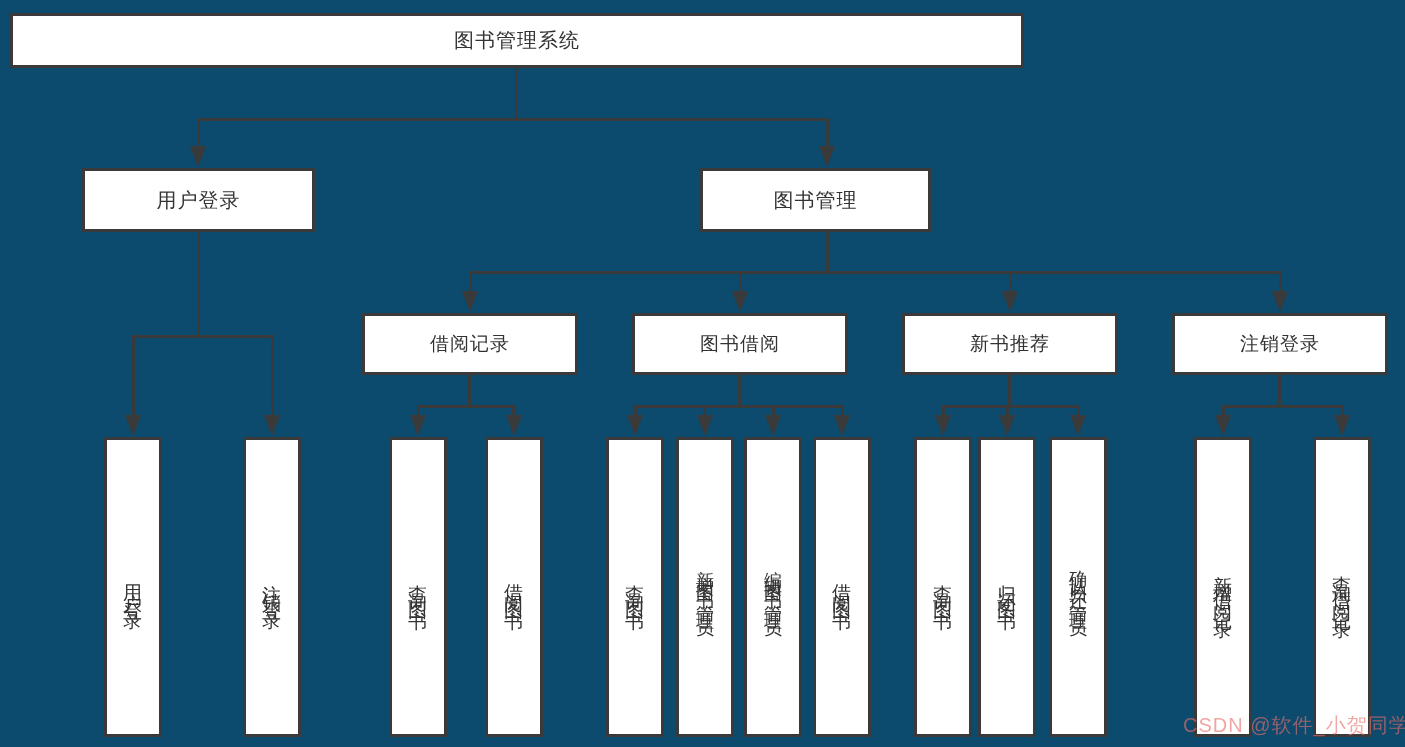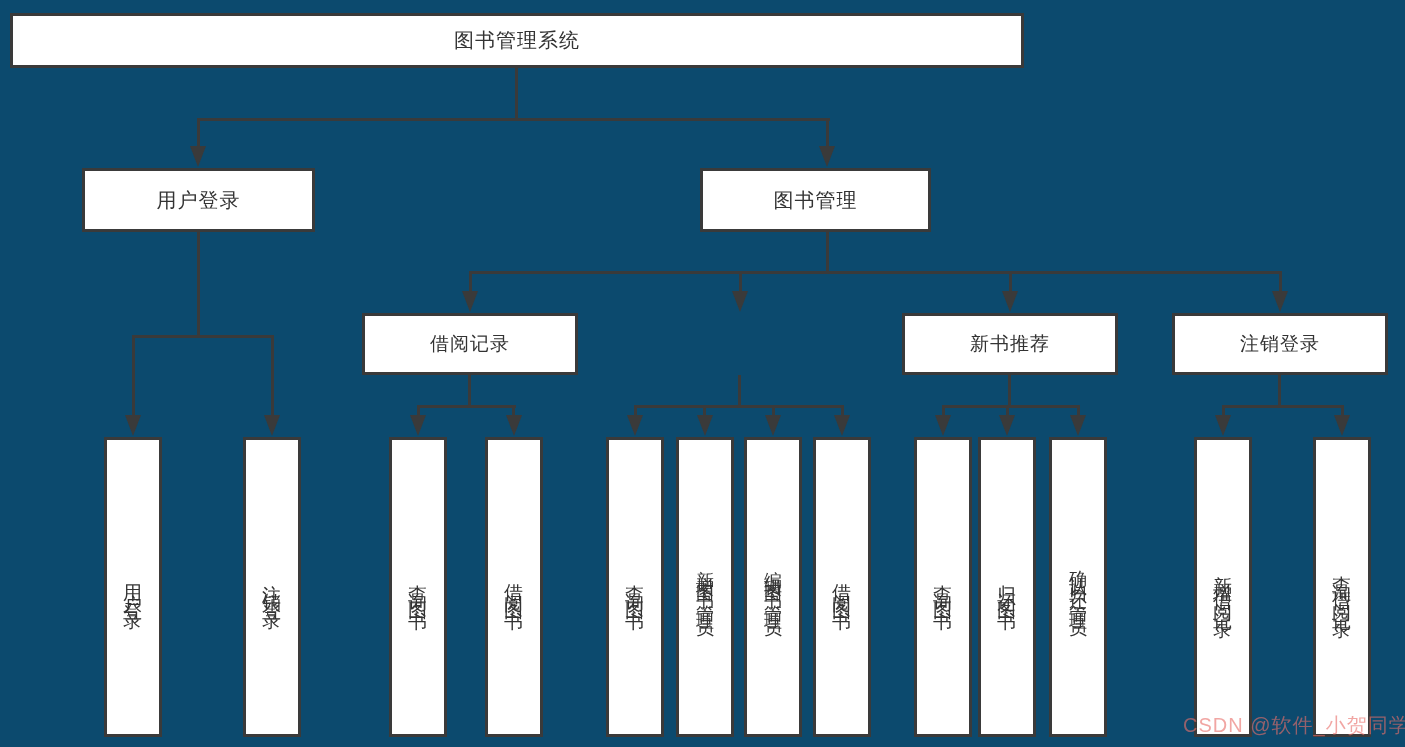--- a/index.html
+++ b/index.html
@@ -81,20 +81,21 @@
   <div class="vline" style="left:469px;top:271px;height:22px"></div>
   <div class="arrow" style="left:462px;top:291px"></div>
   <div class="vline" style="left:739px;top:271px;height:22px"></div>
   <div class="arrow" style="left:732px;top:291px"></div>
   <div class="vline" style="left:1009px;top:271px;height:22px"></div>
   <div class="arrow" style="left:1002px;top:291px"></div>
   <div class="vline" style="left:1279px;top:271px;height:22px"></div>
   <div class="arrow" style="left:1272px;top:291px"></div>
 
   <div class="node hnode l3node" style="left:362px;top:313px;width:216px;height:62px">借阅记录</div>
+  <div class="node hnode l3node" style="left:632px;top:313px;width:216px;height:62px">图书借阅</div>
   <div class="node hnode l3node" style="left:902px;top:313px;width:216px;height:62px">新书推荐</div>
   <div class="node hnode l3node" style="left:1172px;top:313px;width:216px;height:62px">注销登录</div>
 
   <div class="vline" style="left:468px;top:375px;height:33px"></div>
   <div class="hline" style="left:417px;top:405px;width:99px"></div>
   <div class="vline" style="left:417px;top:405px;height:14px"></div>
   <div class="arrow" style="left:410px;top:415px"></div>
   <div class="vline" style="left:512px;top:405px;height:14px"></div>
   <div class="arrow" style="left:506px;top:415px"></div>
 

